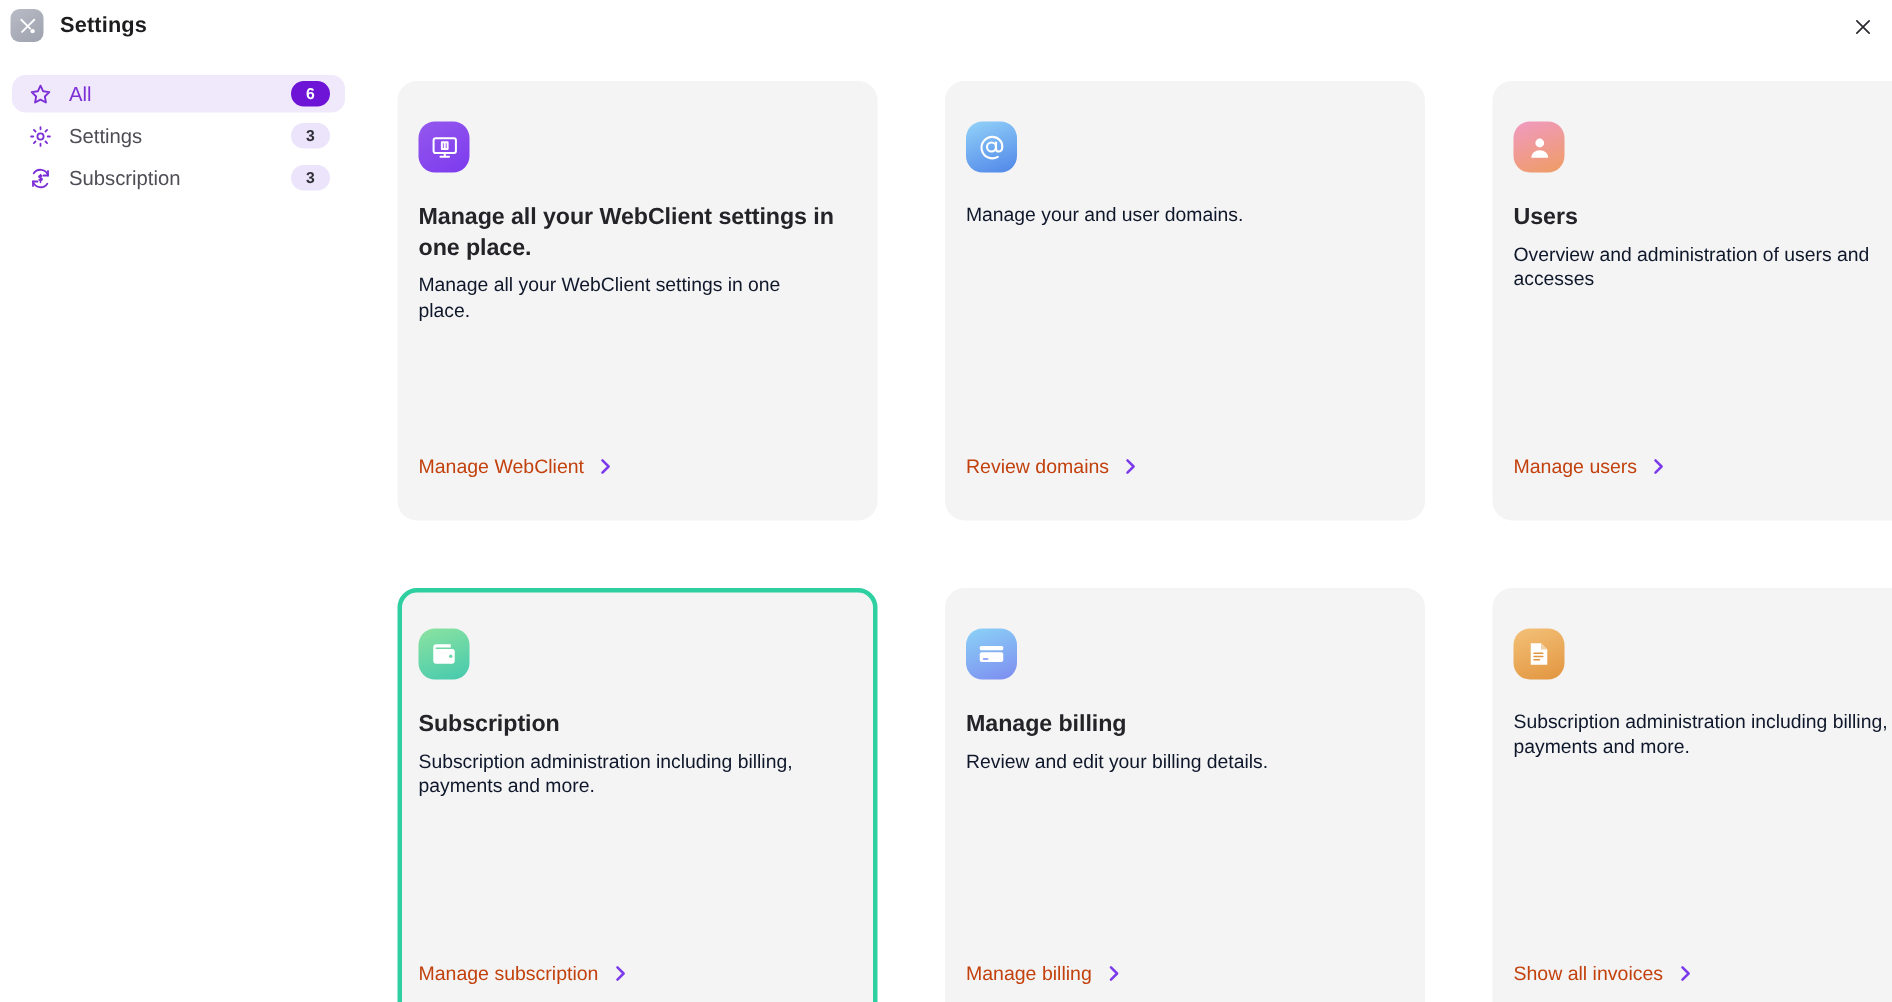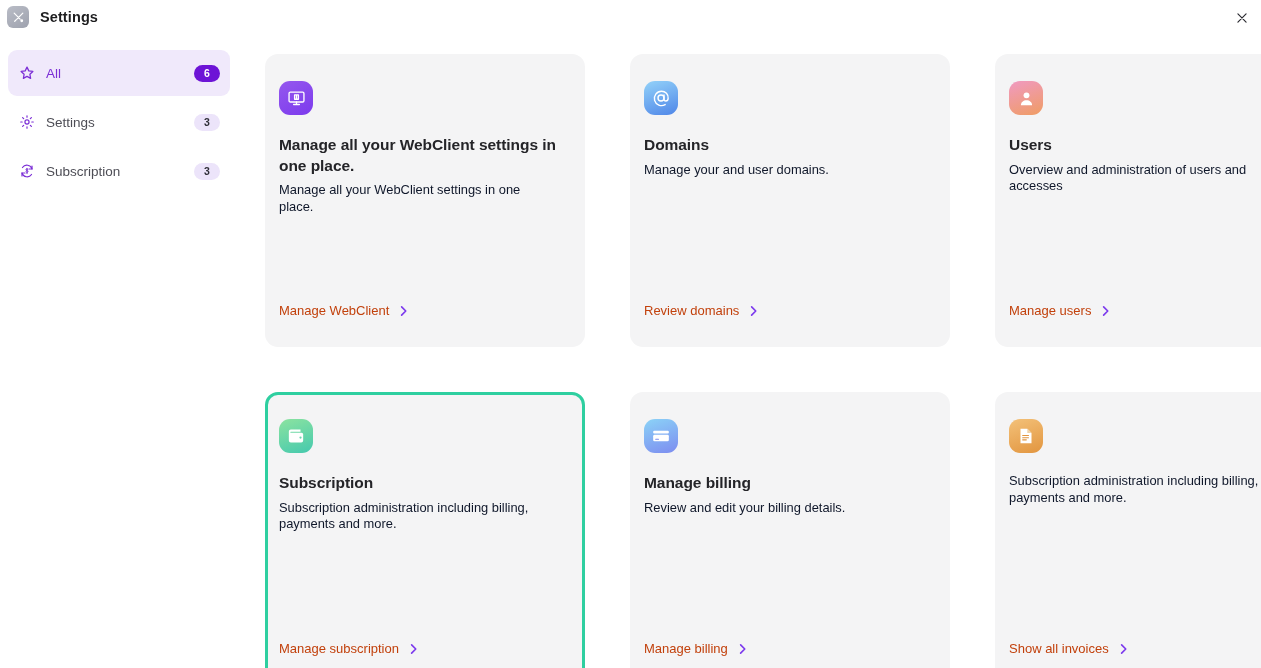--- a/index.html
+++ b/index.html
@@ -48,21 +48,21 @@
   }
 
   
   .sidebar {
     position: absolute;
     top: 50px; left: 8px;
     width: 222px;
   }
   .nav-item {
     position: relative;
-    height: 46px;
+    height: 25px;
     border-radius: 9px;
     display: flex;
     align-items: center;
     padding: 0 10px 0 9px;
     margin-bottom: 3px;
     cursor: pointer;
   }
   .nav-item.active { background: #f0e9fb; }
   .nav-icon {
     width: 20px; height: 20px;
@@ -240,21 +240,20 @@
     </div>
   </div>
 
   <div class="card">
     <div class="card-icon icon-domains">
       <svg width="20" height="20" viewBox="0 0 24 24" fill="none" stroke="#ffffff" stroke-width="1.7" stroke-linecap="round">
         <circle cx="12" cy="12" r="3.6"></circle>
         <path d="M15.6 8.4v4.9c0 1.5 1 2.3 2.2 2.3 1.5 0 2.6-1.2 2.8-3.1.5-5-3.3-8.6-8-8.6a8.6 8.6 0 1 0 4.4 16"></path>
       </svg>
     </div>
-    <div class="card-title">Domains</div>
     <div class="card-desc">Manage your and user domains.</div>
     <div class="card-link">
       <span class="card-link-text">Review domains</span>
       <svg class="chev" width="9" height="12" viewBox="0 0 12 16" fill="none" stroke="#7c3aed" stroke-width="2.2" stroke-linecap="round" stroke-linejoin="round">
           <path d="M3.5 2.5L9 8l-5.5 5.5"></path>
         </svg>
     </div>
   </div>
 
   <div class="card">

